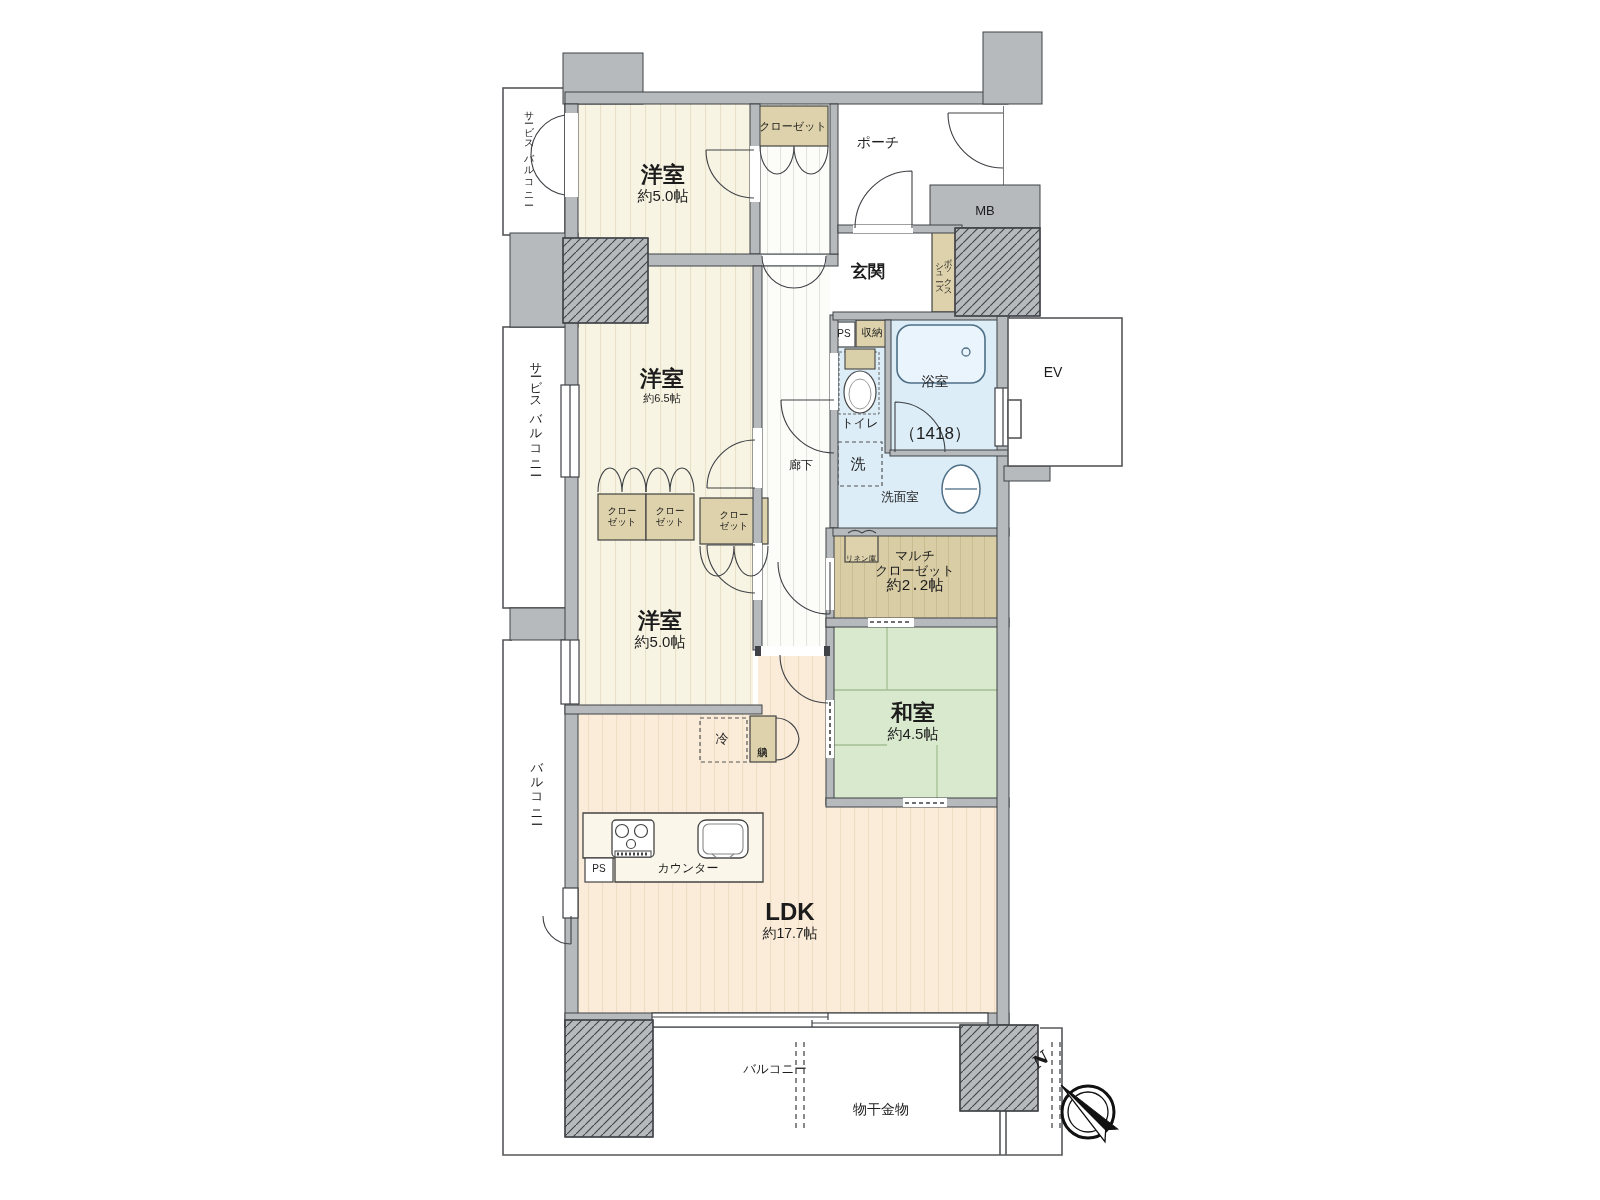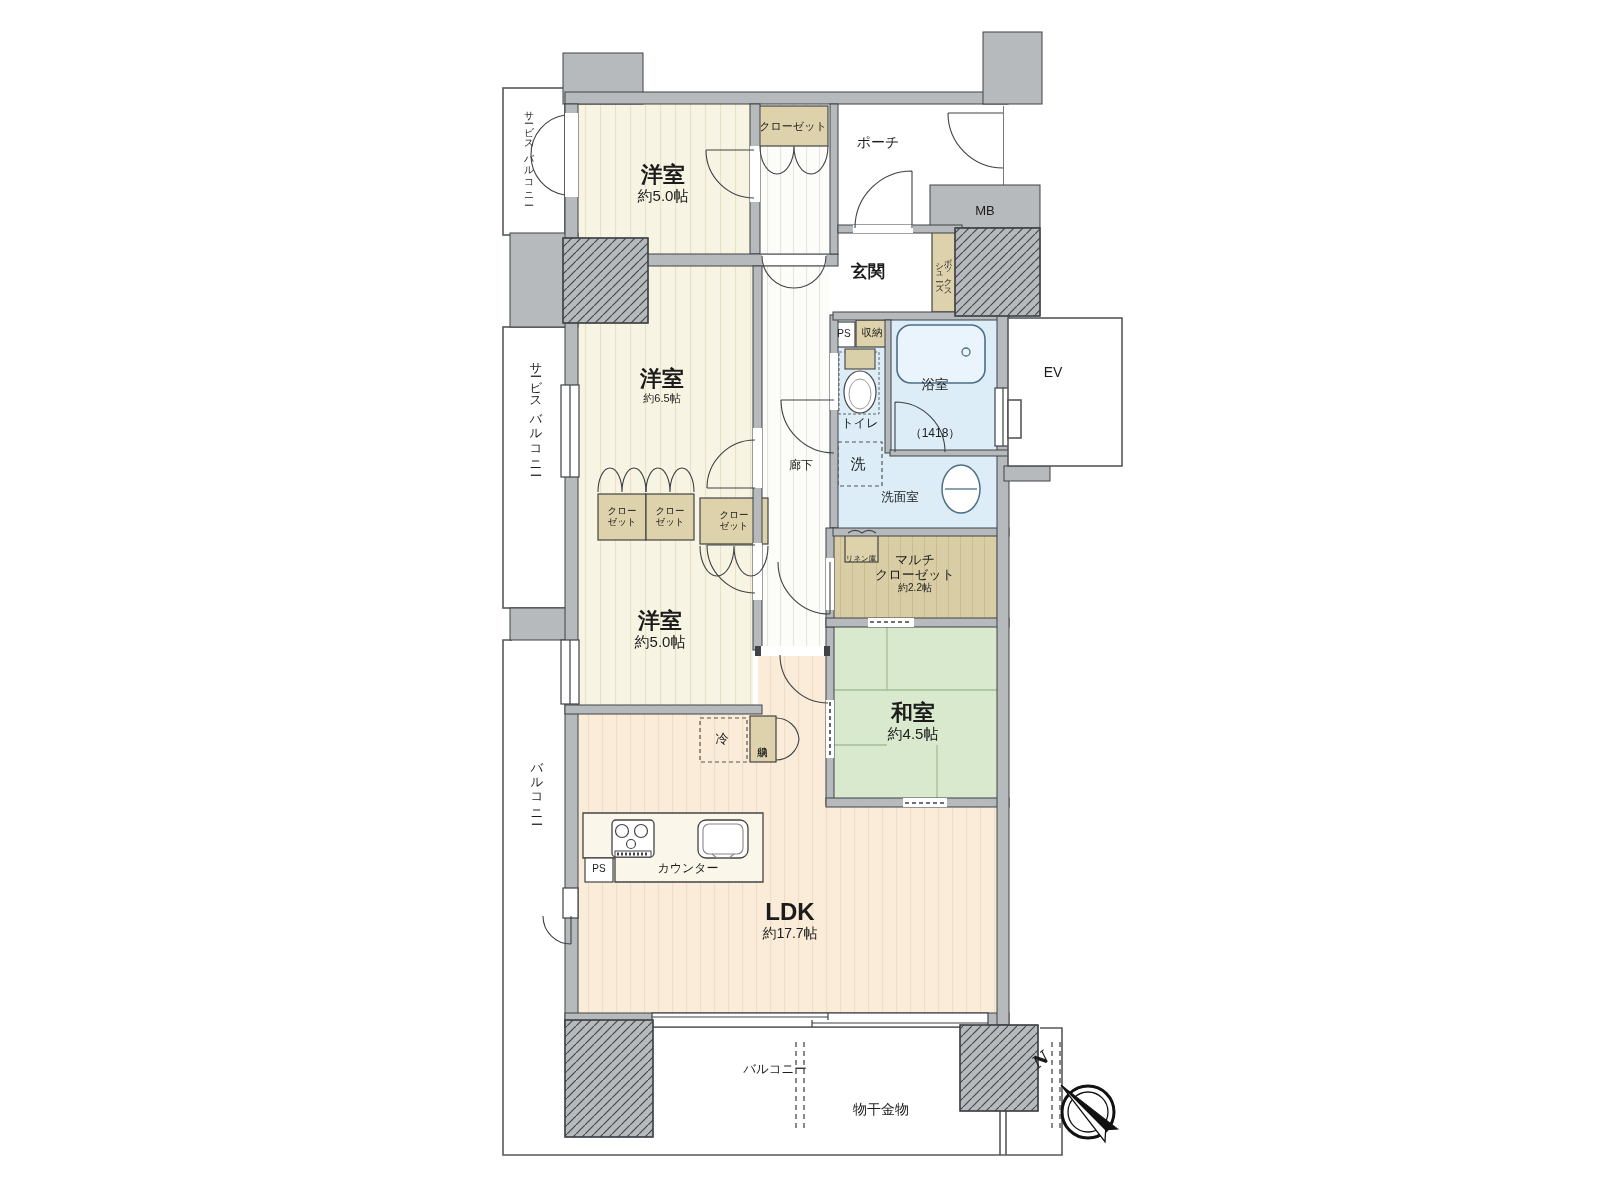--- a/index.html
+++ b/index.html
@@ -255,21 +255,21 @@
   <div class="lbl" style="left:868px;top:272px;font-size:17px;font-weight:bold;">玄関</div>
   <div class="lbl cols" style="left:944px;top:272px;font-size:8.5px;line-height:1;">
     <span>シューズ</span>
     <span>ボックス</span>
   </div>
   <div class="lbl" style="left:844px;top:334px;font-size:10px;">PS</div>
   <div class="lbl" style="left:872px;top:333px;font-size:10.5px;">収納</div>
   <div class="lbl" style="left:860px;top:424px;font-size:12px;">トイレ</div>
   <div class="lbl" style="left:935px;top:409px;">
     <span class="room-name" style="font-size:13.5px;font-weight:normal;">浴室</span>
-    <span class="room-size" style="font-size:12px;margin-top:35px;">（1418）</span>
+    <span class="room-size" style="font-size:17px;margin-top:35px;">（1418）</span>
   </div>
   <div class="lbl" style="left:1053px;top:373px;font-size:14px;">EV</div>
 
   <div class="lbl" style="left:662px;top:385px;">
     <span class="room-name" style="font-size:22px;">洋室</span>
     <span class="room-size" style="font-size:11px;">約6.5帖</span>
   </div>
   <div class="lbl" style="left:801px;top:466px;font-size:12px;">廊下</div>
   <div class="lbl" style="left:858px;top:464px;font-size:15px;">洗</div>
   <div class="lbl" style="left:900px;top:497px;font-size:12.5px;">洗面室</div>
@@ -280,24 +280,24 @@
   </div>
   <div class="lbl" style="left:670px;top:517px;font-size:9.5px;">
     <span style="display:block;">クロー</span>
     <span style="display:block;">ゼット</span>
   </div>
   <div class="lbl" style="left:734px;top:521px;font-size:9.5px;">
     <span style="display:block;">クロー</span>
     <span style="display:block;">ゼット</span>
   </div>
   <div class="lbl" style="left:861px;top:549px;font-size:7.5px;margin-top:10px;">リネン庫</div>
-  <div class="lbl" style="left:915px;top:573px;">
+  <div class="lbl" style="left:915px;top:573px;font-family:Liberation Mono, monospace;">
     <span style="display:block;font-size:13px;">マルチ</span>
     <span style="display:block;font-size:13px;">クローゼット</span>
-    <span style="display:block;font-size:10px;">約2.2帖</span>
+    <span style="display:block;font-size:15px;">約2.2帖</span>
   </div>
 
   <div class="lbl" style="left:660px;top:630px;">
     <span class="room-name" style="font-size:22px;">洋室</span>
     <span class="room-size" style="font-size:15px;">約5.0帖</span>
   </div>
   <div class="lbl" style="left:913px;top:707px;">
     <span class="room-name" style="font-size:22px;margin-top:29px;">和室</span>
     <span class="room-size" style="font-size:15px;">約4.5帖</span>
   </div>

